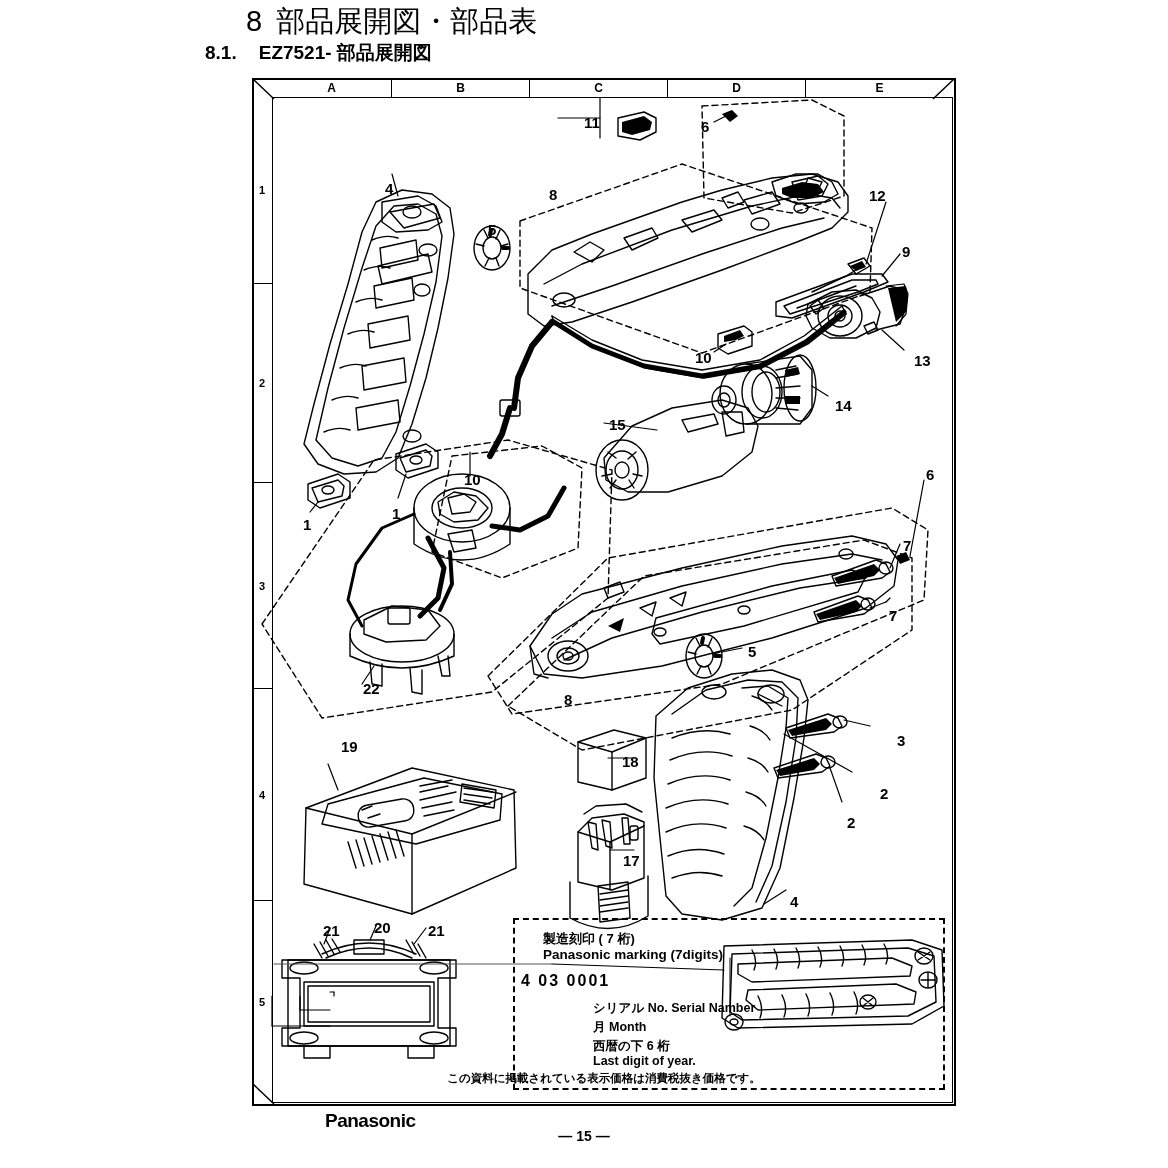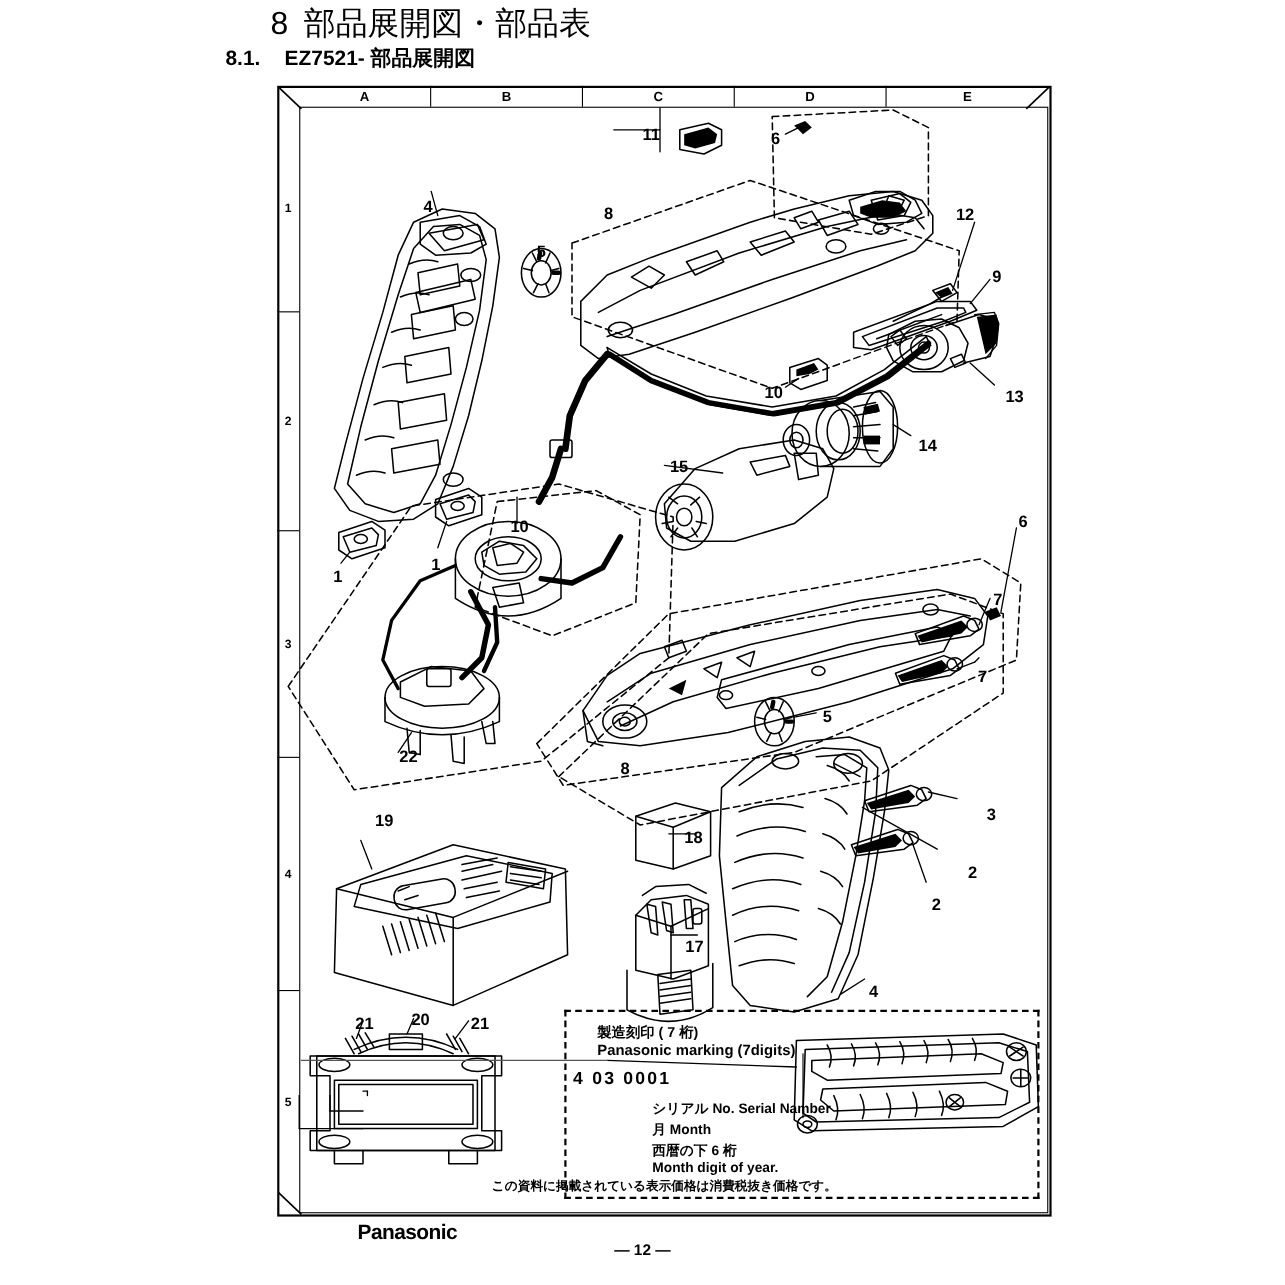--- a/index.html
+++ b/index.html
@@ -434,22 +434,22 @@
         <div class="callout" style="left: 176px; top: 845px;">21</div>
       </div>
 
     <div id="detail-box">
       <div class="dtl" id="dtl-jp">製造刻印 ( 7 桁)</div>
       <div class="dtl" id="dtl-en">Panasonic marking (7digits)</div>
       <div class="dtl" id="dtl-digits">4  03  0001</div>
       <div class="dtl" id="dtl-serial">シリアル   No. Serial Namber</div>
       <div class="dtl" id="dtl-month">月     Month</div>
       <div class="dtl" id="dtl-year-jp">西暦の下   6 桁</div>
-      <div class="dtl" id="dtl-year-en">Month digit of year.</div>
+      <div class="dtl" id="dtl-year-en">Last digit of year.</div>
     </div>
 
     <div id="case-logo">Panasonic</div>
 
     <div id="footer-note">この資料に掲載されている表示価格は消費税抜き価格です。</div>
   </div>
 </div>
 
-<div id="page-number">— 12 —</div>
+<div id="page-number">— 15 —</div>
 
 </body></html>

